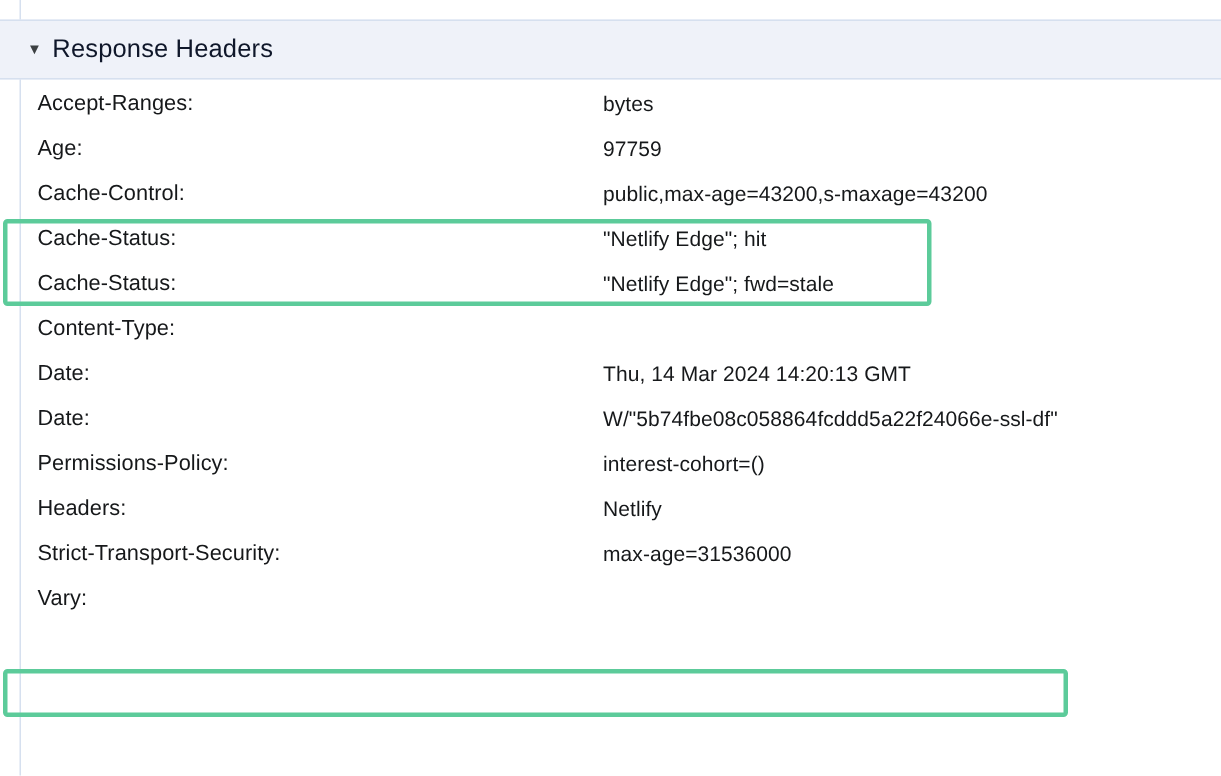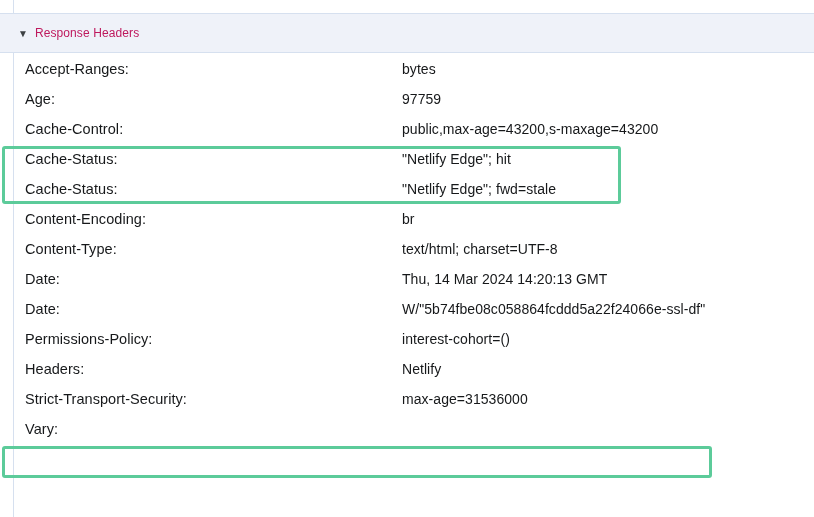--- a/index.html
+++ b/index.html
@@ -54,22 +54,22 @@
   .disclosure {
     margin-left: 18px;
     margin-right: 7px;
     font-size: 10px;
     line-height: 1;
     color: #3c4043;
     transform: translateY(1px);
     user-select: none;
   }
   .section-title {
-    font-size: 12px;
-    color: #be185d;
+    font-size: 17px;
+    color: #0f172a;
     letter-spacing: 0.1px;
   }
 
   
   #rows {
     position: absolute;
     left: 0;
     top: 54px;
     width: 684px;
   }
@@ -144,26 +144,21 @@
       </div>
       <div class="row">
         <span class="row-label">Cache-Status:</span>
         <span class="row-value">"Netlify Edge"; hit</span>
       </div>
       <div class="row">
         <span class="row-label">Cache-Status:</span>
         <span class="row-value">"Netlify Edge"; fwd=stale</span>
       </div>
       <div class="row">
-        <span class="row-label">Content-Encoding:</span>
-        <span class="row-value">br</span>
-      </div>
-      <div class="row">
         <span class="row-label">Content-Type:</span>
-        <span class="row-value">text/html; charset=UTF-8</span>
       </div>
       <div class="row">
         <span class="row-label">Date:</span>
         <span class="row-value">Thu, 14 Mar 2024 14:20:13 GMT</span>
       </div>
       <div class="row">
         <span class="row-label">Date:</span>
         <span class="row-value">W/"5b74fbe08c058864fcddd5a22f24066e-ssl-df"</span>
       </div>
       <div class="row">

